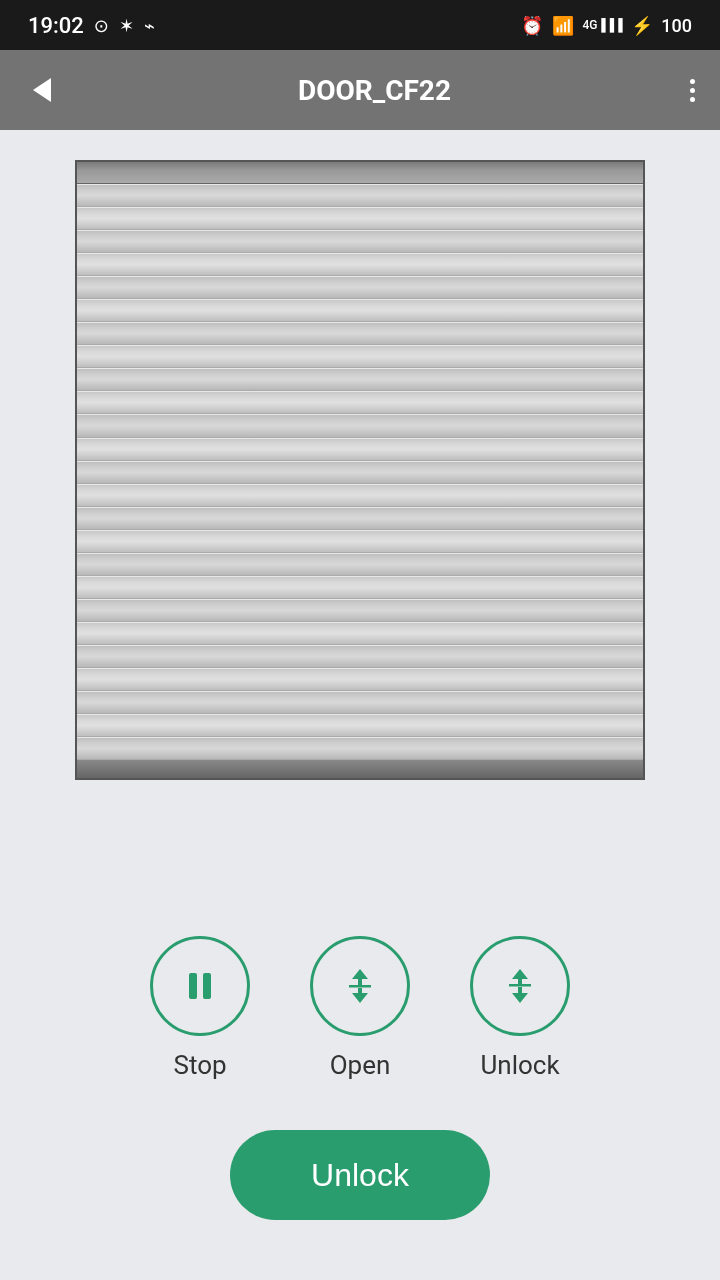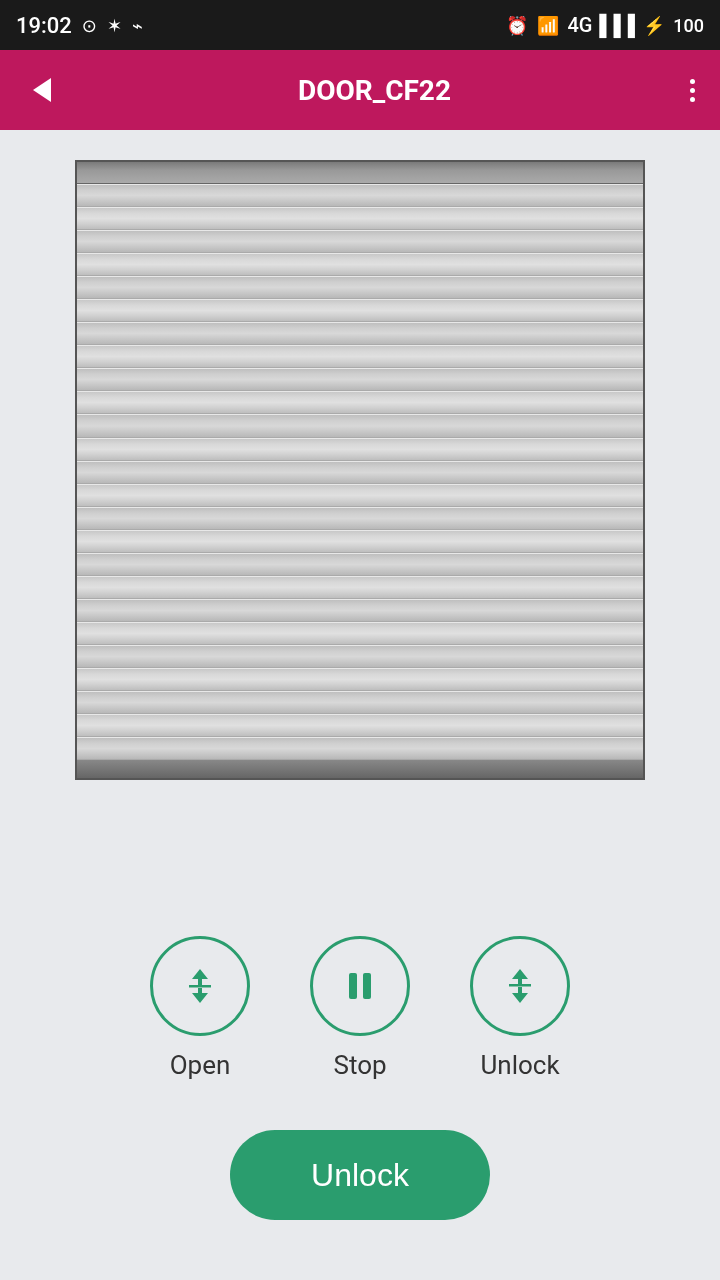--- a/index.html
+++ b/index.html
@@ -14,42 +14,42 @@
       flex-direction: column;
     }
 
     
     .status-bar {
       background-color: #1a1a1a;
       height: 50px;
       display: flex;
       align-items: center;
       justify-content: space-between;
-      padding: 0 16px;
+      padding: 0 28px;
       color: white;
       font-size: 22px;
       font-weight: 500;
     }
 
     .status-left {
       display: flex;
       align-items: center;
       gap: 10px;
     }
 
     .status-right {
       display: flex;
       align-items: center;
       gap: 8px;
       font-size: 18px;
     }
 
     
     .app-bar {
-      background-color: #be185d;
+      background-color: #737373;
       height: 80px;
       display: flex;
       align-items: center;
       justify-content: space-between;
       padding: 0 20px;
       color: white;
     }
 
     .app-bar-title {
       font-size: 28px;
@@ -226,21 +226,21 @@
   <div class="status-left">
     <span>19:02</span>
 
     <span style="font-size:18px;">⊙</span>
     <span style="font-size:18px;">✶</span>
     <span style="font-size:18px;">⌁</span>
   </div>
   <div class="status-right">
     <span>⏰</span>
     <span>📶</span>
-    <span style="font-size:20px;">4G▐▐▐</span>
+    <span style="font-size:12px;">4G▐▐▐</span>
     <span>⚡</span>
     <span>100</span>
   </div>
 </div>
 
 <div class="app-bar">
   <div class="back-btn">
     <div class="back-chevron"></div>
   </div>
   <span class="app-bar-title">DOOR_CF22</span>
@@ -280,47 +280,47 @@
       <div class="door-slat"></div>
       <div class="door-slat"></div>
       <div class="door-slat"></div>
       <div class="door-slab-bottom"></div>
     </div>
   </div>
 </div>
 
 <div class="controls-area">
   <div class="icon-controls">
-
-    <div class="icon-control">
-      <div class="circle-icon open-icon">
-        <svg viewBox="0 0 50 50" fill="none" xmlns="http://www.w3.org/2000/svg">
-
-          <polygon points="25,8 17,18 23,18 23,24 27,24 27,18 33,18" fill="#2a9d6e"></polygon>
-
-          <rect x="14" y="24" width="22" height="2.5" fill="#2a9d6e"></rect>
-
-          <polygon points="25,42 17,32 23,32 23,27 27,27 27,32 33,32" fill="#2a9d6e"></polygon>
-        </svg>
-      </div>
-      <span class="icon-label">Open</span>
-    </div>
 
     <div class="icon-control">
       <div class="circle-icon stop-icon">
         <svg viewBox="0 0 50 50" fill="none" xmlns="http://www.w3.org/2000/svg">
 
           <rect x="14" y="12" width="8" height="26" rx="2" fill="#2a9d6e"></rect>
           <rect x="28" y="12" width="8" height="26" rx="2" fill="#2a9d6e"></rect>
         </svg>
       </div>
       <span class="icon-label">Stop</span>
     </div>
 
     <div class="icon-control">
+      <div class="circle-icon open-icon">
+        <svg viewBox="0 0 50 50" fill="none" xmlns="http://www.w3.org/2000/svg">
+
+          <polygon points="25,8 17,18 23,18 23,24 27,24 27,18 33,18" fill="#2a9d6e"></polygon>
+
+          <rect x="14" y="24" width="22" height="2.5" fill="#2a9d6e"></rect>
+
+          <polygon points="25,42 17,32 23,32 23,27 27,27 27,32 33,32" fill="#2a9d6e"></polygon>
+        </svg>
+      </div>
+      <span class="icon-label">Open</span>
+    </div>
+
+    <div class="icon-control">
       <div class="circle-icon close-icon">
         <svg viewBox="0 0 50 50" fill="none" xmlns="http://www.w3.org/2000/svg">
 
           <polygon points="25,42 17,32 23,32 23,26 27,26 27,32 33,32" fill="#2a9d6e"></polygon>
 
           <rect x="14" y="23" width="22" height="2.5" fill="#2a9d6e"></rect>
 
           <polygon points="25,8 17,18 23,18 23,23 27,23 27,18 33,18" fill="#2a9d6e"></polygon>
         </svg>
       </div>

